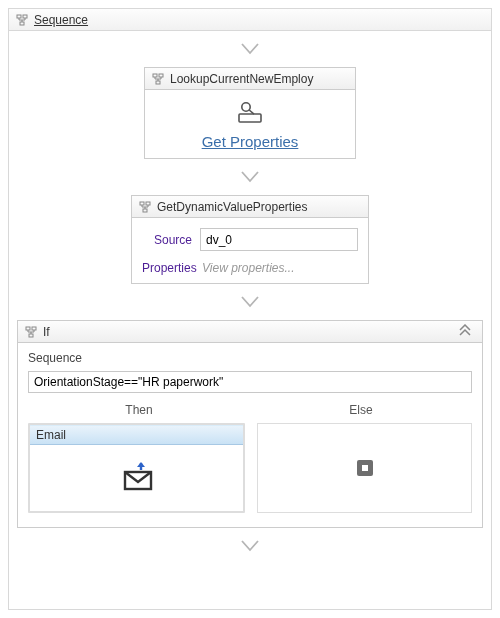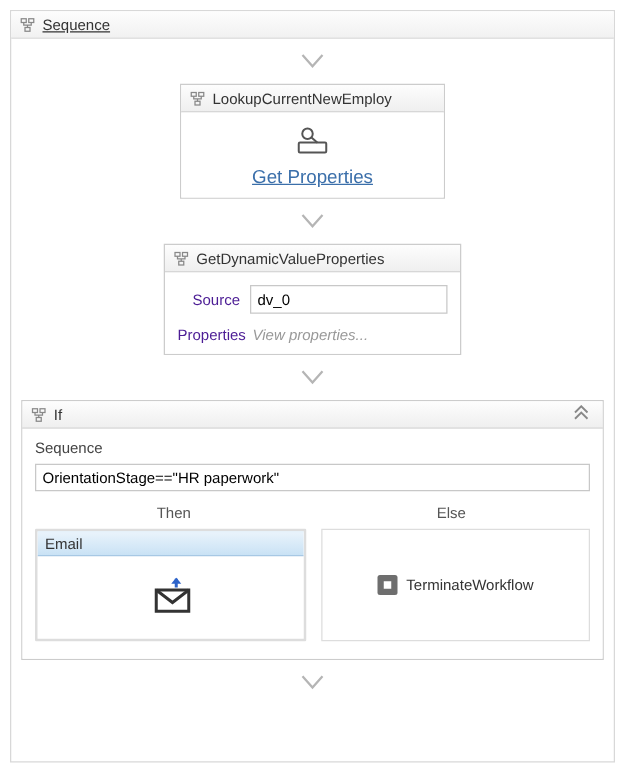--- a/index.html
+++ b/index.html
@@ -330,21 +330,20 @@
                 <path d="M6 10 L19 20 L32 10" fill="none" stroke="#333" stroke-width="2.4"></path>
                 <path d="M22 8 L22 1" stroke="#2d63c9" stroke-width="2.4"></path>
                 <path d="M18 5 L22 0 L26 5" fill="#2d63c9"></path>
               </svg>
             </span>
           </div>
         </div>
         <div class="branch-else">
           <div class="term-row">
             <span class="stop-icon"></span>
-            <span>TerminateWorkflow</span>
           </div>
         </div>
       </div>
     </div>
   </div>
 
   <div class="flow-arrow">
     <svg width="22" height="16" viewBox="0 0 22 16">
         <path d="M3 3 L11 12 L19 3" fill="none" stroke="#b5b5b5" stroke-width="1.8"></path>
       </svg>

